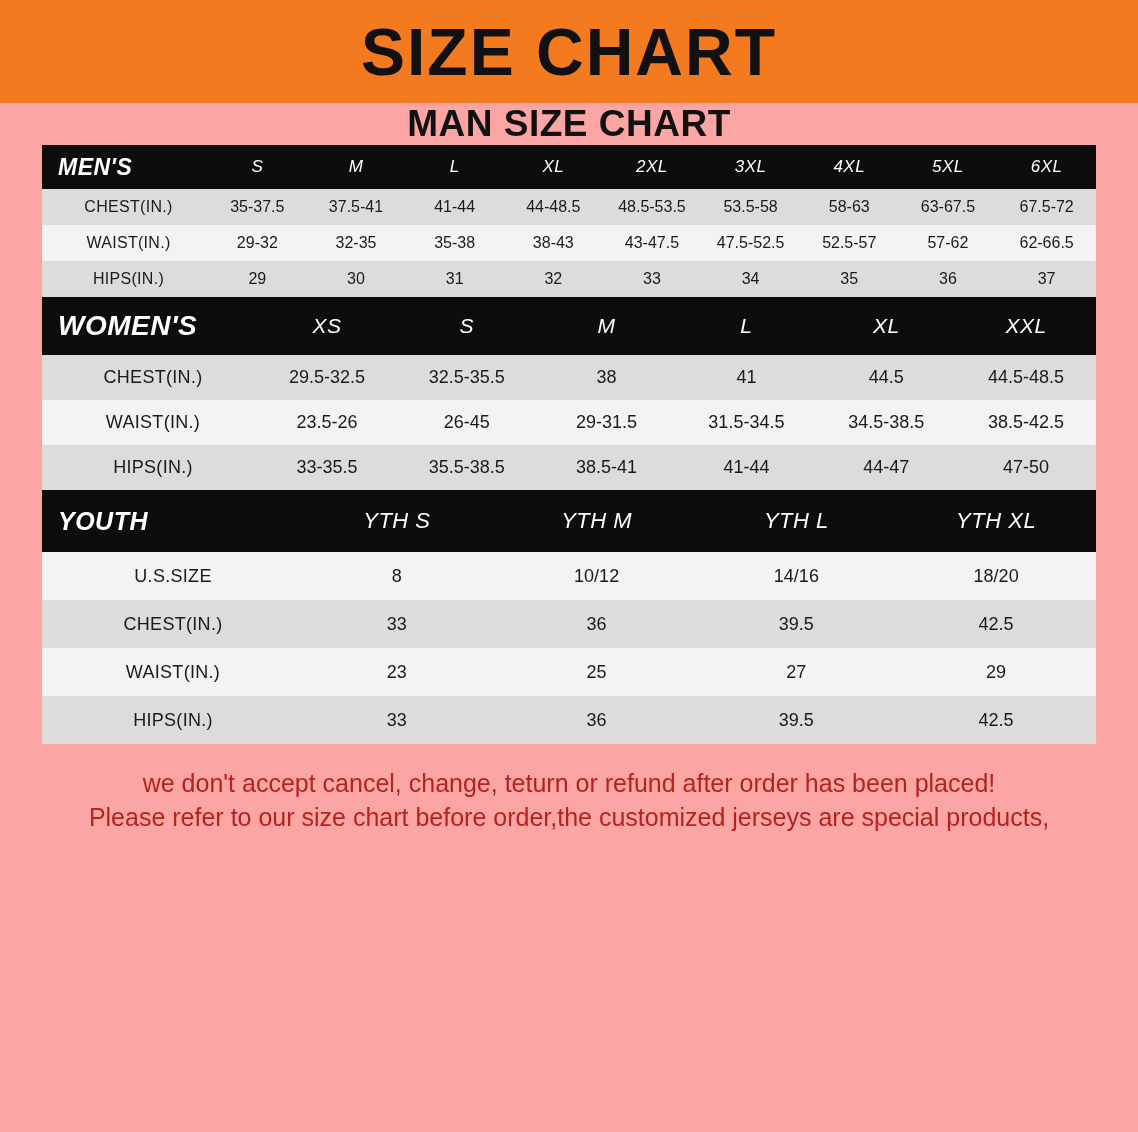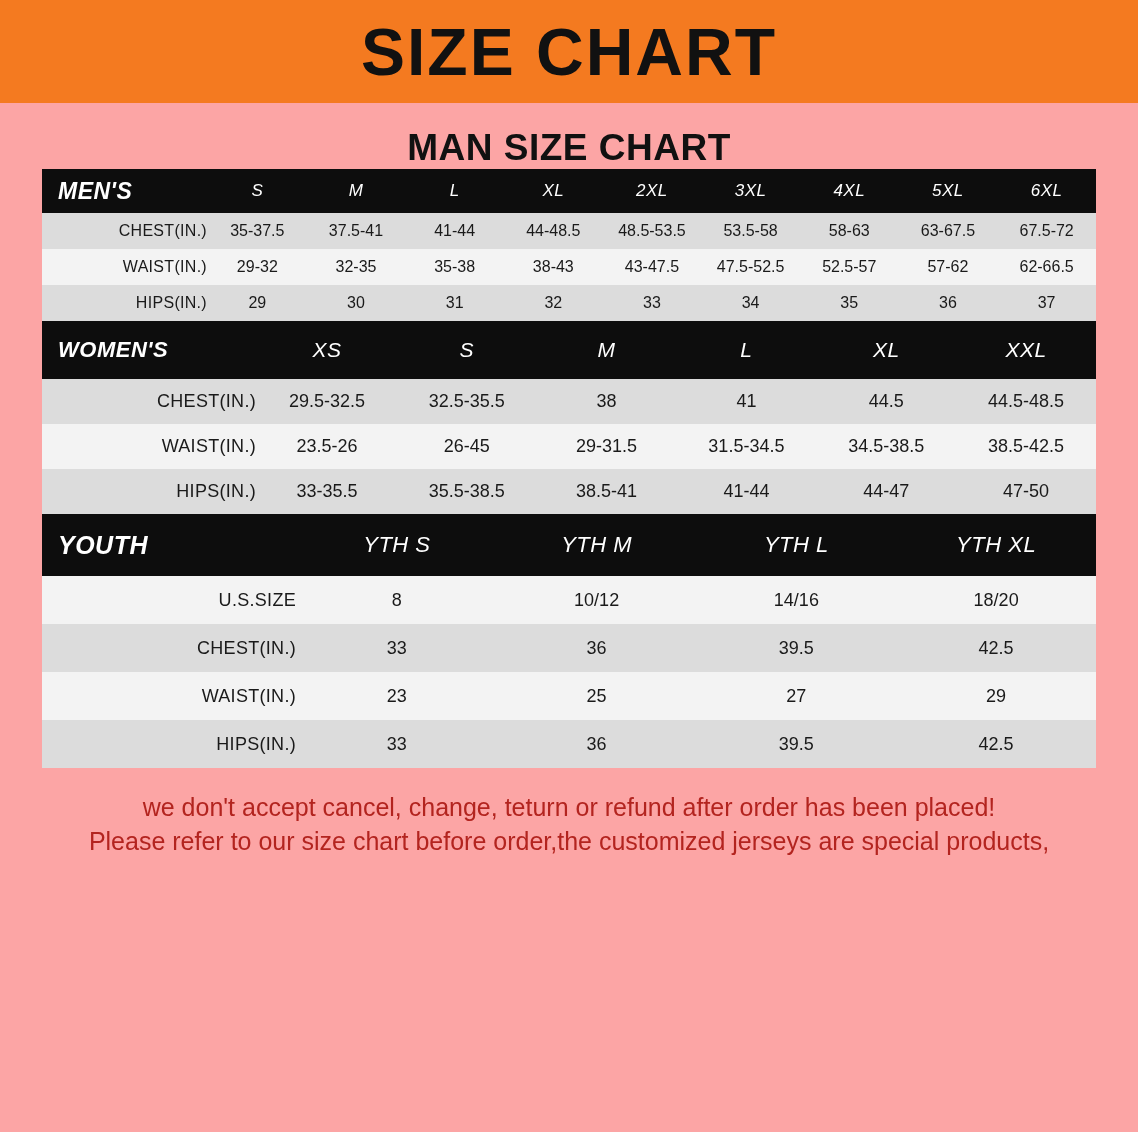--- a/index.html
+++ b/index.html
@@ -39,21 +39,20 @@
 
   
   .section-title {
     text-align: center;
     font-weight: bold;
     color: #111111;
     font-family: "Liberation Sans", sans-serif;
   }
   .title-man {
     font-size: 37px;
-    margin-top: 24px;
     letter-spacing: 0.5px;
   }
   .title-women {
     font-size: 37px;
     margin-top: 32px;
     letter-spacing: 0.5px;
   }
   .title-youth {
     font-size: 37px;
     margin-top: 34px;
@@ -93,37 +92,37 @@
     font-weight: bold;
     font-size: 22px;
     padding-left: 16px;
     letter-spacing: 0.5px;
   }
   
   table.size-table tbody td {
     font-size: 16px;
   }
   table.size-table tbody td.rowhead {
-    text-align: right;
+    text-align: center;
     font-size: 16px;
     letter-spacing: 0.3px;
     padding-left: 8px;
   }
   tr.band-dark td { background: #dcdcdc; }
   tr.band-light td { background: #f3f3f3; }
 
   
   #men-table thead th { height: 42px; }
   #men-table tbody td { height: 34px; }
   #men-table thead th.corner { font-size: 23px; }
   #men-table col.c0 { width: 166px; }
 
   
   #women-table thead th { height: 56px; font-size: 21px; }
-  #women-table thead th.corner { font-size: 22px; }
+  #women-table thead th.corner { font-size: 28px; }
   #women-table tbody td { height: 43px; font-size: 18px; }
   #women-table col.c0 { width: 215px; }
 
   
   #youth-table thead th { height: 60px; font-size: 22px; }
   #youth-table thead th.corner { font-size: 25px; }
   #youth-table tbody td { height: 46px; font-size: 18px; }
   #youth-table col.c0 { width: 255px; }
 
   

